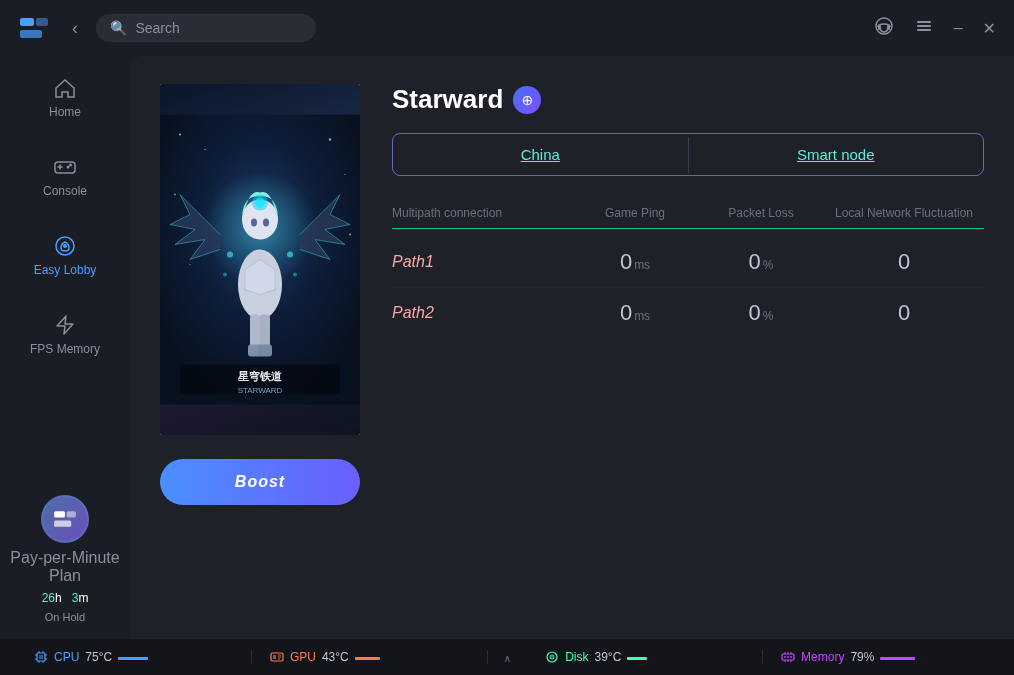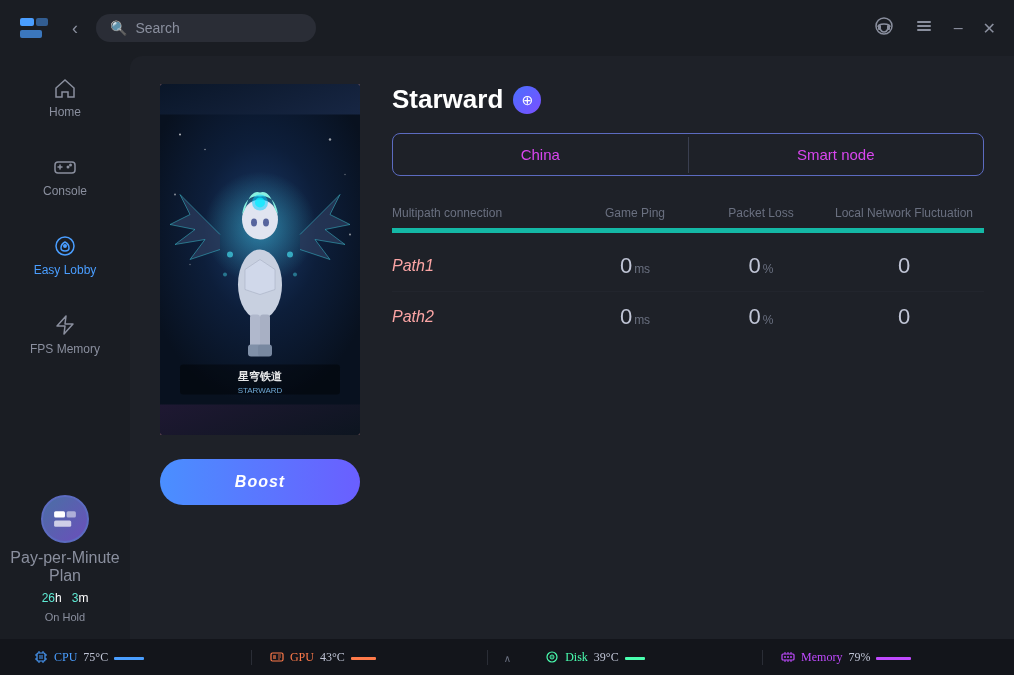--- a/index.html
+++ b/index.html
@@ -241,41 +241,42 @@
       align-items: center;
       border: 1.5px solid #5c6bc0;
       border-radius: 8px;
       overflow: hidden;
       margin-bottom: 22px;
     }
 
     .region-item {
       padding: 12px 20px;
       font-size: 15px;
-      color: #d946ef;
+      color: #5eead4;
       flex: 1;
       text-align: center;
       cursor: pointer;
+      text-decoration: underline;
     }
 
     .region-divider {
       width: 1px;
       height: 36px;
       background: #3a3f50;
     }
 
     .stats-table {
       width: 100%;
     }
 
     .stats-header {
       display: grid;
       grid-template-columns: 180px 1fr 1fr 160px;
       padding: 8px 0;
-      border-bottom: 5px solid #14b8a6;
+      border-bottom: 1px solid #14b8a6;
       margin-bottom: 8px;
     }
 
     .stats-header-cell {
       font-size: 12px;
       color: #6a7080;
       text-align: center;
     }
 
     .stats-header-cell:first-child { text-align: left; padding-left: 0; }
@@ -335,21 +336,20 @@
 
     .status-item {
       display: flex;
       align-items: center;
       gap: 6px;
       padding: 0 18px;
       font-size: 12px;
       color: #c0c5d6;
       flex: 1;
       border-right: 1px solid #2a2d36;
-      font-family: Liberation Serif, serif;
     }
 
     .status-item:last-child { border-right: none; }
 
     .cpu-color { color: #4a9eff; }
 
     .mini-bars {
       display: flex;
       gap: 1px;
       margin-top: 2px;

